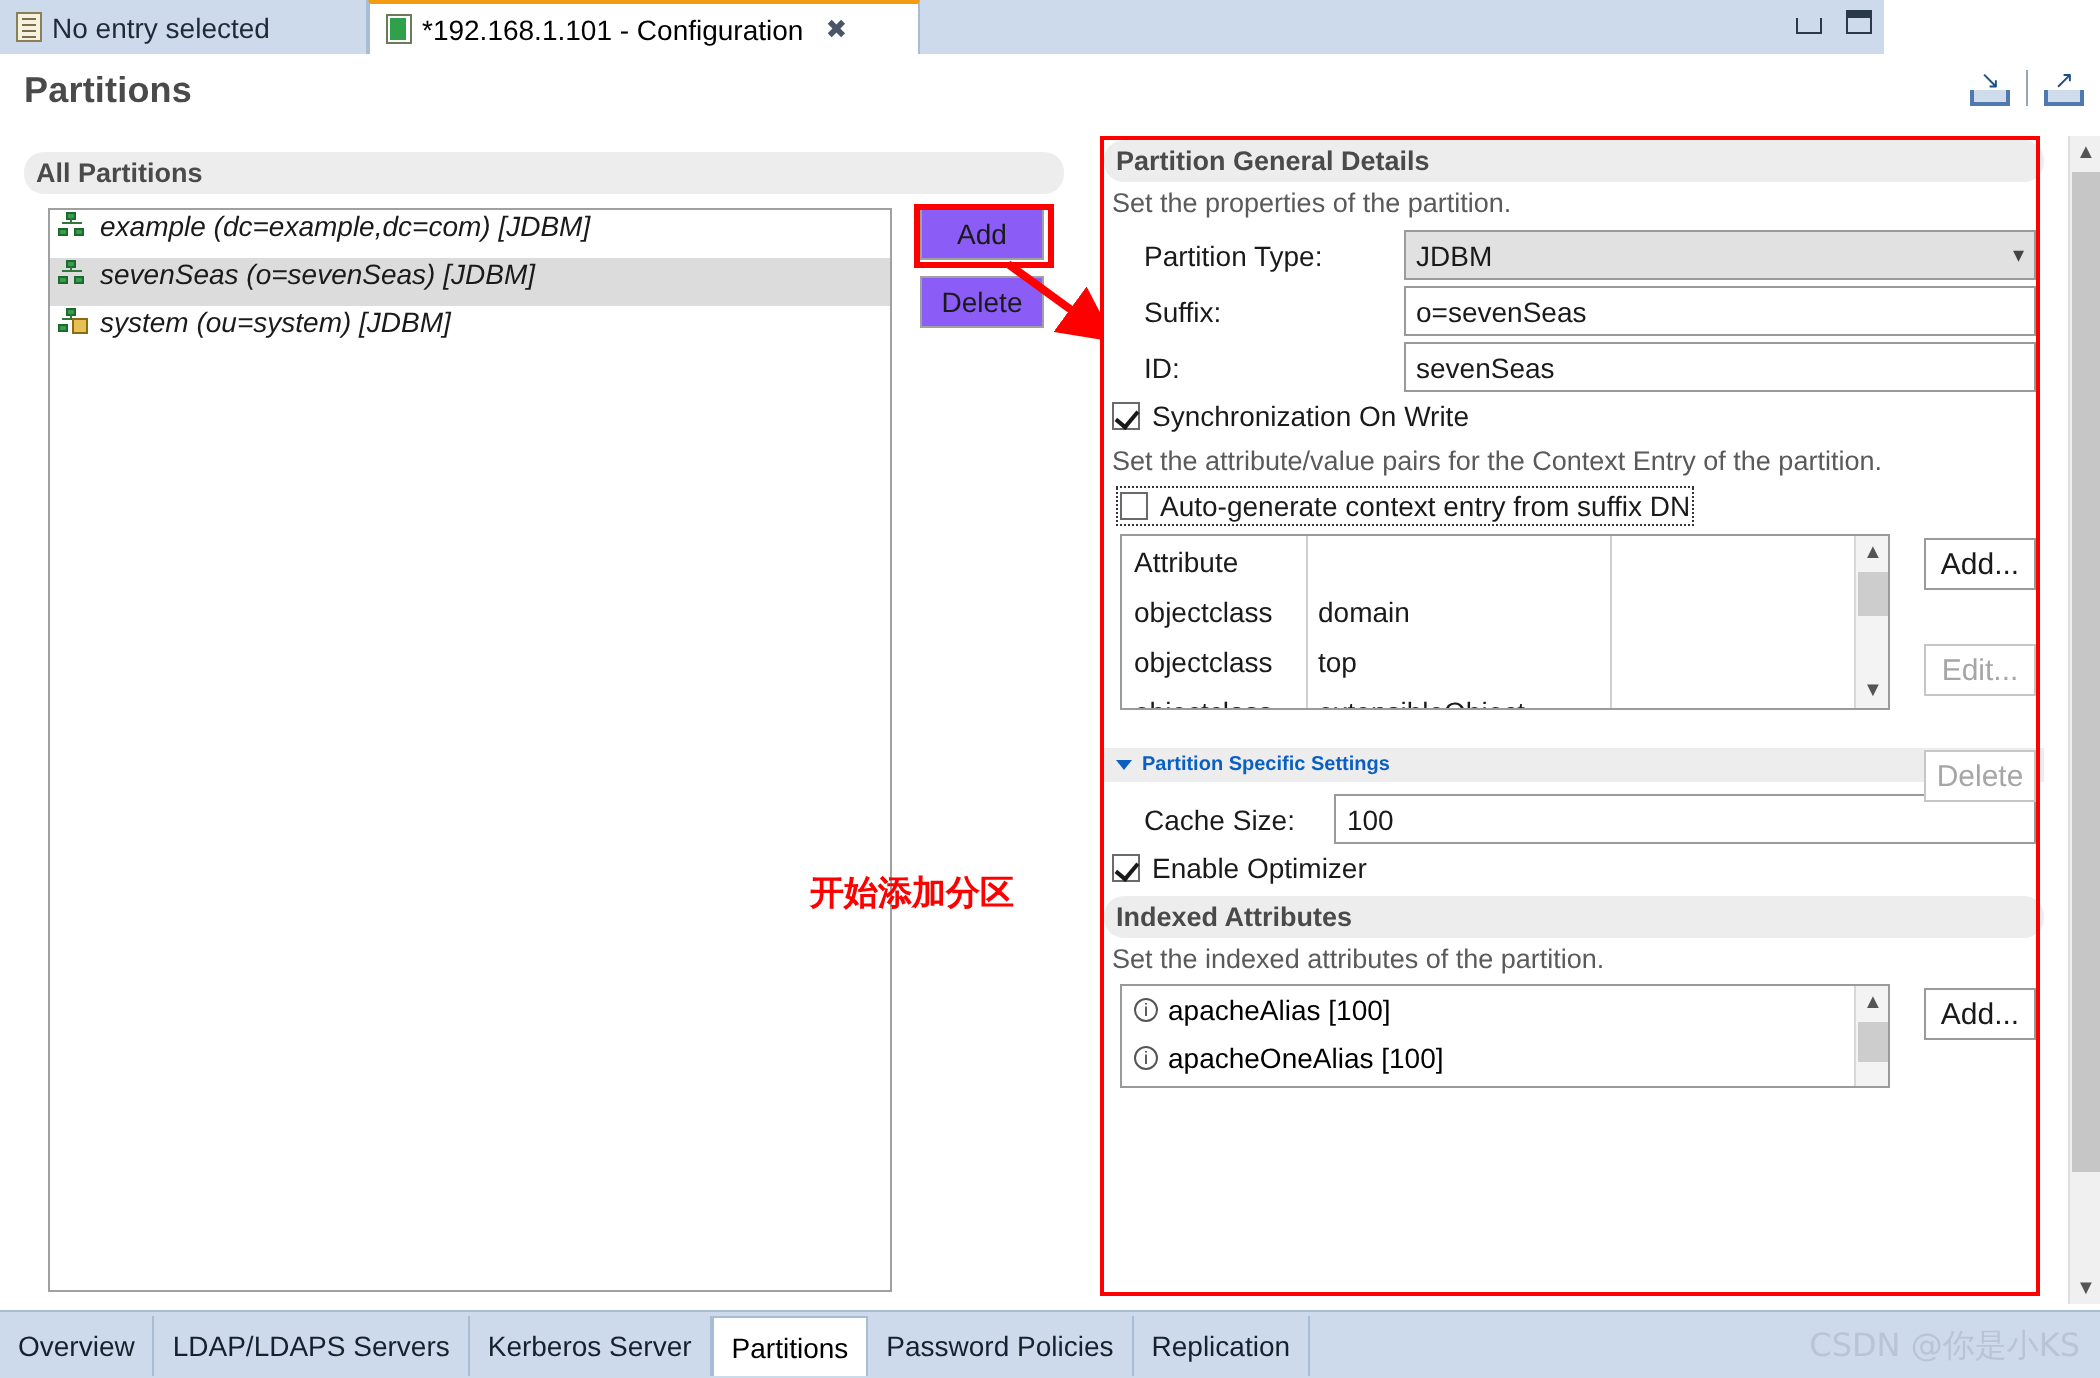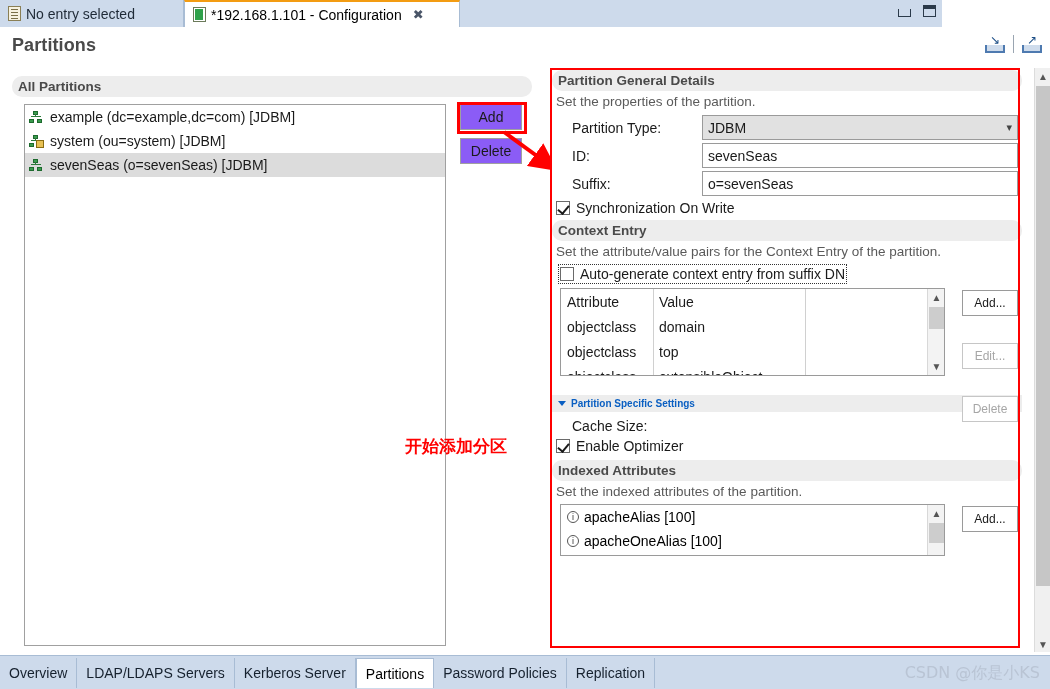--- a/index.html
+++ b/index.html
@@ -122,22 +122,22 @@
     background: #ededed; color: #4a4a4a; font-weight: bold; font-size: 13.5px;
     padding: 3px 6px;
     border-radius: 10px;
   }
   .listbox {
     position: absolute; left: 12px; top: 28px; width: 422px; height: 542px;
     background: #ffffff; border: 1px solid #a0a0a0;
     overflow: hidden;
   }
   .list-item {
-    display: flex; align-items: center; gap: 6px;
-    height: 24px; padding: 0 4px; font-size: 14px; color: #1a1a1a;
+    display: flex; align-items: flex-start; gap: 6px;
+    height: 24px; padding: 0 4px; font-size: 14px; color: #1a1a1a; font-style: italic;
   }
   .list-item.selected { background: #dcdcdc; }
 
   .ic-part {
     width: 15px; height: 15px; position: relative; flex: none;
   }
   .ic-part .node {
     position: absolute; width: 5px; height: 4px; background: #3a9b4e; border: 1px solid #1d6a2e;
   }
   .ic-part .n1 { left: 4px; top: 1px; }
@@ -234,21 +234,21 @@
     display: flex; align-items: center; justify-content: center;
     font-size: 10px; color: #555;
   }
   .vs-thumb {
     position: absolute; left: 1px; width: 15px; background: #cdcdcd;
   }
 
   .sidebtns { position: absolute; right: 4px; }
   .sbtn {
     width: 56px; height: 26px; background: #ffffff; border: 1px solid #9a9a9a;
-    font-size: 12px; display: flex; align-items: center; justify-content: center;
+    font-size: 15px; display: flex; align-items: center; justify-content: center;
     margin-bottom: 9px; color: #1a1a1a;
   }
   .sbtn.disabled { color: #a6a6a6; border-color: #c6c6c6; margin-top: 27px; }
 
   .link-section {
     background: #ededed; font-weight: bold; font-size: 10px;
     color: #0a5fc2; padding: 3px 6px; display: flex; align-items: center; gap: 5px;
   }
   .tri-down {
     width: 0; height: 0; border-left: 4px solid transparent; border-right: 4px solid transparent;
@@ -345,40 +345,40 @@
       <div class="list-item">
         <span class="ic-part">
           <span class="node n1"></span>
             <span class="bar"></span>
             <span class="stem"></span>
           <span class="node n2"></span>
             <span class="node n3"></span>
         </span>
         <span>example (dc=example,dc=com) [JDBM]</span>
       </div>
+      <div class="list-item selected">
+        <span class="ic-part">
+          <span class="node n1"></span>
+            <span class="bar"></span>
+            <span class="stem"></span>
+          <span class="node n2"></span>
+            <span class="node n3"></span>
+        </span>
+        <span>sevenSeas (o=sevenSeas) [JDBM]</span>
+      </div>
       <div class="list-item">
         <span class="ic-part">
           <span class="node n1"></span>
             <span class="bar"></span>
             <span class="stem"></span>
           <span class="node n2"></span>
             <span class="lock"></span>
         </span>
         <span>system (ou=system) [JDBM]</span>
       </div>
-      <div class="list-item selected">
-        <span class="ic-part">
-          <span class="node n1"></span>
-            <span class="bar"></span>
-            <span class="stem"></span>
-          <span class="node n2"></span>
-            <span class="node n3"></span>
-        </span>
-        <span>sevenSeas (o=sevenSeas) [JDBM]</span>
-      </div>
     </div>
 
     <div class="btns-col">
       <div class="xbtn">Add</div>
       <div class="xbtn">Delete</div>
     </div>
   </div>
 
   <div class="redbox"></div>
 
@@ -401,50 +401,48 @@
 
     <div class="fieldrow">
       <span class="flabel" style="width:110px;">Partition Type:</span>
       <span class="fcombo">
         <span>JDBM</span>
         <span class="chev">▾</span>
       </span>
     </div>
 
     <div class="fieldrow">
+      <span class="flabel" style="width:110px;">Suffix:</span>
+      <span class="finput">o=sevenSeas</span>
+    </div>
+
+    <div class="fieldrow">
       <span class="flabel" style="width:110px;">ID:</span>
       <span class="finput">sevenSeas</span>
-    </div>
-
-    <div class="fieldrow">
-      <span class="flabel" style="width:110px;">Suffix:</span>
-      <span class="finput">o=sevenSeas</span>
     </div>
 
     <div class="checkrow" style="margin-left:4px;">
       <span class="cbox checked"></span>
       <span>Synchronization On Write</span>
     </div>
 
     
-    <div class="section-bar" style="margin-top:4px;">Context Entry</div>
     <div class="desc" style="width:415px;">Set the attribute/value pairs for the Context Entry of the partition.</div>
 
     <div class="checkrow focusdash" style="display:inline-flex; margin-left:8px;">
       <span class="cbox"></span>
       <span>Auto-generate context entry from suffix DN</span>
     </div>
 
     <div style="position:relative; height:95px;">
       <div class="tablebox" style="width:385px;">
         <div class="colsep" style="left:92px;"></div>
         <div class="colsep" style="left:244px;"></div>
         <div class="trow">
           <span class="tc1">Attribute</span>
-          <span class="tc2">Value</span>
         </div>
         <div class="trow">
           <span class="tc1">objectclass</span>
           <span class="tc2">domain</span>
         </div>
         <div class="trow">
           <span class="tc1">objectclass</span>
           <span class="tc2">top</span>
         </div>
         <div class="trow">
@@ -465,20 +463,21 @@
     </div>
 
     
     <div class="link-section" style="margin-top:12px;">
       <span class="tri-down"></span>
       <span>Partition Specific Settings</span>
     </div>
 
     <div class="fieldrow" style="margin-top:6px;">
       <span class="flabel">Cache Size:</span>
+      <span class="finput">100</span>
     </div>
 
     <div class="checkrow" style="margin-left:4px;">
       <span class="cbox checked"></span>
       <span>Enable Optimizer</span>
     </div>
 
     
     <div class="section-bar" style="margin-top:6px;">Indexed Attributes</div>
     <div class="desc">Set the indexed attributes of the partition.</div>

